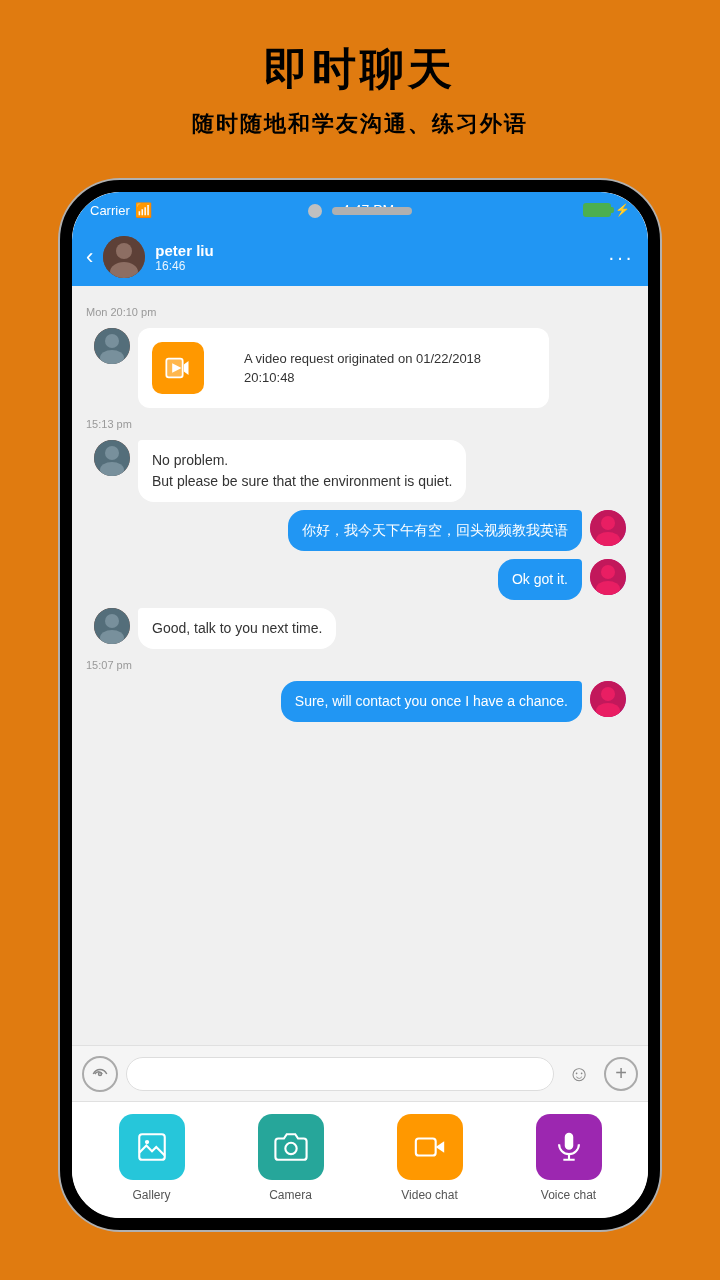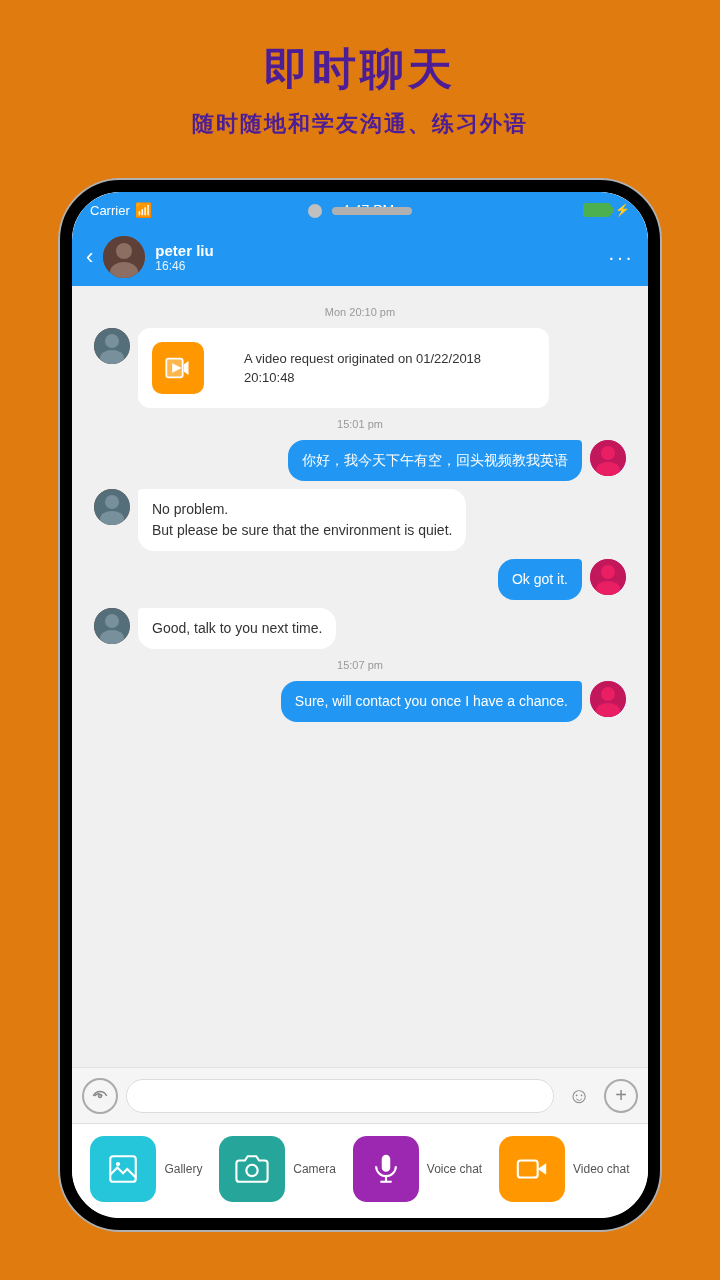--- a/index.html
+++ b/index.html
@@ -9,21 +9,21 @@
       background-color: #E07B10;
       font-family: -apple-system, 'PingFang SC', 'Helvetica Neue', Arial, sans-serif;
       overflow: hidden;
       position: relative;
     }
 
     
     .top-header {
       text-align: center;
       padding: 40px 20px 30px;
-      color: #4c1d95;
+      color: #000000;
     }
     .top-header h1 {
       font-size: 44px;
       font-weight: bold;
       letter-spacing: 4px;
       margin-bottom: 10px;
     }
     .top-header p {
       font-size: 22px;
       letter-spacing: 2px;
@@ -187,21 +187,21 @@
 
     
     .chat-area {
       flex: 1;
       overflow-y: auto;
       padding: 10px 14px;
       background: #f0f0f0;
     }
 
     .timestamp {
-      text-align: center;
+      text-align: left;
       color: #999;
       font-size: 11px;
       margin: 10px 0;
     }
 
     
     .message-row {
       display: flex;
       align-items: flex-start;
       margin: 8px 0;
@@ -338,21 +338,21 @@
     .bottom-toolbar {
       background: white;
       display: flex;
       justify-content: space-around;
       padding: 12px 10px 16px;
       border-top: 1px solid #e0e0e0;
       flex-shrink: 0;
     }
     .toolbar-item {
       display: flex;
-      flex-direction: row;
+      flex-direction: column;
       align-items: center;
       gap: 8px;
       cursor: pointer;
     }
     .toolbar-icon-box {
       width: 66px;
       height: 66px;
       border-radius: 14px;
       display: flex;
       align-items: center;
@@ -438,86 +438,86 @@
               <rect x="2" y="4" width="14" height="16" rx="2" fill="white" opacity="0.3"></rect>
               <rect x="2" y="4" width="14" height="16" rx="2" stroke="white" stroke-width="1.5" fill="none"></rect>
               <path d="M17 9l4-3v12l-4-3V9z" fill="white"></path>
               <polygon points="7,8 15,12 7,16" fill="white"></polygon>
             </svg>
           </div>
           <div class="video-request-text">A video request originated on 01/22/2018 20:10:48</div>
         </div>
       </div>
 
-      <div class="timestamp">15:01 pm</div>
+      <div class="timestamp">15:13 pm</div>
+
+      <div class="message-row">
+        <div class="msg-avatar">
+          <div class="msg-avatar-img">
+            <svg viewBox="0 0 36 36" width="36" height="36">
+              <rect width="36" height="36" fill="#546E7A" rx="18"></rect>
+              <circle cx="18" cy="13" r="7" fill="#78909C"></circle>
+              <ellipse cx="18" cy="30" rx="12" ry="8" fill="#78909C"></ellipse>
+            </svg>
+          </div>
+        </div>
+        <div class="bubble incoming">No  problem.<br>But  please be sure that the environment is  quiet.</div>
+      </div>
 
       <div class="message-row outgoing">
         <div class="msg-avatar">
           <div class="msg-avatar-img msg-avatar-out">
             <svg viewBox="0 0 36 36" width="36" height="36">
               <rect width="36" height="36" fill="#C2185B" rx="18"></rect>
               <circle cx="18" cy="13" r="7" fill="#E91E63"></circle>
               <ellipse cx="18" cy="30" rx="12" ry="8" fill="#E91E63"></ellipse>
             </svg>
           </div>
         </div>
         <div class="bubble outgoing">你好，我今天下午有空，回头视频教我英语</div>
       </div>
 
+      <div class="message-row outgoing">
+        <div class="msg-avatar">
+          <div class="msg-avatar-img msg-avatar-out">
+            <svg viewBox="0 0 36 36" width="36" height="36">
+              <rect width="36" height="36" fill="#C2185B" rx="18"></rect>
+              <circle cx="18" cy="13" r="7" fill="#E91E63"></circle>
+              <ellipse cx="18" cy="30" rx="12" ry="8" fill="#E91E63"></ellipse>
+            </svg>
+          </div>
+        </div>
+        <div class="bubble outgoing">Ok got it.</div>
+      </div>
+
       <div class="message-row">
         <div class="msg-avatar">
           <div class="msg-avatar-img">
             <svg viewBox="0 0 36 36" width="36" height="36">
               <rect width="36" height="36" fill="#546E7A" rx="18"></rect>
               <circle cx="18" cy="13" r="7" fill="#78909C"></circle>
               <ellipse cx="18" cy="30" rx="12" ry="8" fill="#78909C"></ellipse>
             </svg>
           </div>
         </div>
-        <div class="bubble incoming">No  problem.<br>But  please be sure that the environment is  quiet.</div>
-      </div>
+        <div class="bubble incoming">Good, talk  to you next time.</div>
+      </div>
+
+      <div class="timestamp">15:07 pm</div>
 
       <div class="message-row outgoing">
         <div class="msg-avatar">
           <div class="msg-avatar-img msg-avatar-out">
             <svg viewBox="0 0 36 36" width="36" height="36">
               <rect width="36" height="36" fill="#C2185B" rx="18"></rect>
               <circle cx="18" cy="13" r="7" fill="#E91E63"></circle>
               <ellipse cx="18" cy="30" rx="12" ry="8" fill="#E91E63"></ellipse>
             </svg>
           </div>
         </div>
-        <div class="bubble outgoing">Ok got it.</div>
-      </div>
-
-      <div class="message-row">
-        <div class="msg-avatar">
-          <div class="msg-avatar-img">
-            <svg viewBox="0 0 36 36" width="36" height="36">
-              <rect width="36" height="36" fill="#546E7A" rx="18"></rect>
-              <circle cx="18" cy="13" r="7" fill="#78909C"></circle>
-              <ellipse cx="18" cy="30" rx="12" ry="8" fill="#78909C"></ellipse>
-            </svg>
-          </div>
-        </div>
-        <div class="bubble incoming">Good, talk  to you next time.</div>
-      </div>
-
-      <div class="timestamp">15:07 pm</div>
-
-      <div class="message-row outgoing">
-        <div class="msg-avatar">
-          <div class="msg-avatar-img msg-avatar-out">
-            <svg viewBox="0 0 36 36" width="36" height="36">
-              <rect width="36" height="36" fill="#C2185B" rx="18"></rect>
-              <circle cx="18" cy="13" r="7" fill="#E91E63"></circle>
-              <ellipse cx="18" cy="30" rx="12" ry="8" fill="#E91E63"></ellipse>
-            </svg>
-          </div>
-        </div>
         <div class="bubble outgoing">Sure, will contact you once I have a chance.</div>
       </div>
 
     </div>
 
     <div class="input-area">
       <div class="input-voice-btn">
         <svg width="18" height="18" viewBox="0 0 24 24" fill="none" stroke="#888" stroke-width="2">
           <path d="M5 12c0 0 2-3 5-3s5 3 5 3"></path>
           <path d="M3 12c0 0 3-6 9-6s9 6 9 6"></path>
@@ -547,39 +547,39 @@
       </div>
 
       <div class="toolbar-item">
         <div class="toolbar-icon-box bg-green">
           <svg viewBox="0 0 24 24">
             <path d="M23 19a2 2 0 01-2 2H3a2 2 0 01-2-2V8a2 2 0 012-2h4l2-3h6l2 3h4a2 2 0 012 2z" fill="none" stroke="white" stroke-width="1.5"></path>
             <circle cx="12" cy="13" r="4" fill="none" stroke="white" stroke-width="1.5"></circle>
           </svg>
         </div>
         <span class="toolbar-label">Camera</span>
+      </div>
+
+      <div class="toolbar-item">
+        <div class="toolbar-icon-box bg-orange">
+          <svg viewBox="0 0 24 24">
+            <rect x="2" y="6" width="14" height="12" rx="2" fill="none" stroke="white" stroke-width="1.5"></rect>
+            <path d="M22 8l-6 4 6 4V8z" fill="white"></path>
+          </svg>
+        </div>
+        <span class="toolbar-label">Video chat</span>
       </div>
 
       <div class="toolbar-item">
         <div class="toolbar-icon-box bg-purple">
           <svg viewBox="0 0 24 24">
             <rect x="9" y="2" width="6" height="12" rx="3" fill="white"></rect>
             <path d="M5 10a7 7 0 0014 0" fill="none" stroke="white" stroke-width="1.5"></path>
             <line x1="12" y1="17" x2="12" y2="21" stroke="white" stroke-width="1.5"></line>
             <line x1="8" y1="21" x2="16" y2="21" stroke="white" stroke-width="1.5"></line>
           </svg>
         </div>
         <span class="toolbar-label">Voice chat</span>
       </div>
 
-      <div class="toolbar-item">
-        <div class="toolbar-icon-box bg-orange">
-          <svg viewBox="0 0 24 24">
-            <rect x="2" y="6" width="14" height="12" rx="2" fill="none" stroke="white" stroke-width="1.5"></rect>
-            <path d="M22 8l-6 4 6 4V8z" fill="white"></path>
-          </svg>
-        </div>
-        <span class="toolbar-label">Video chat</span>
-      </div>
-
     </div>
   </div>
 </div>
 
 </body></html>

